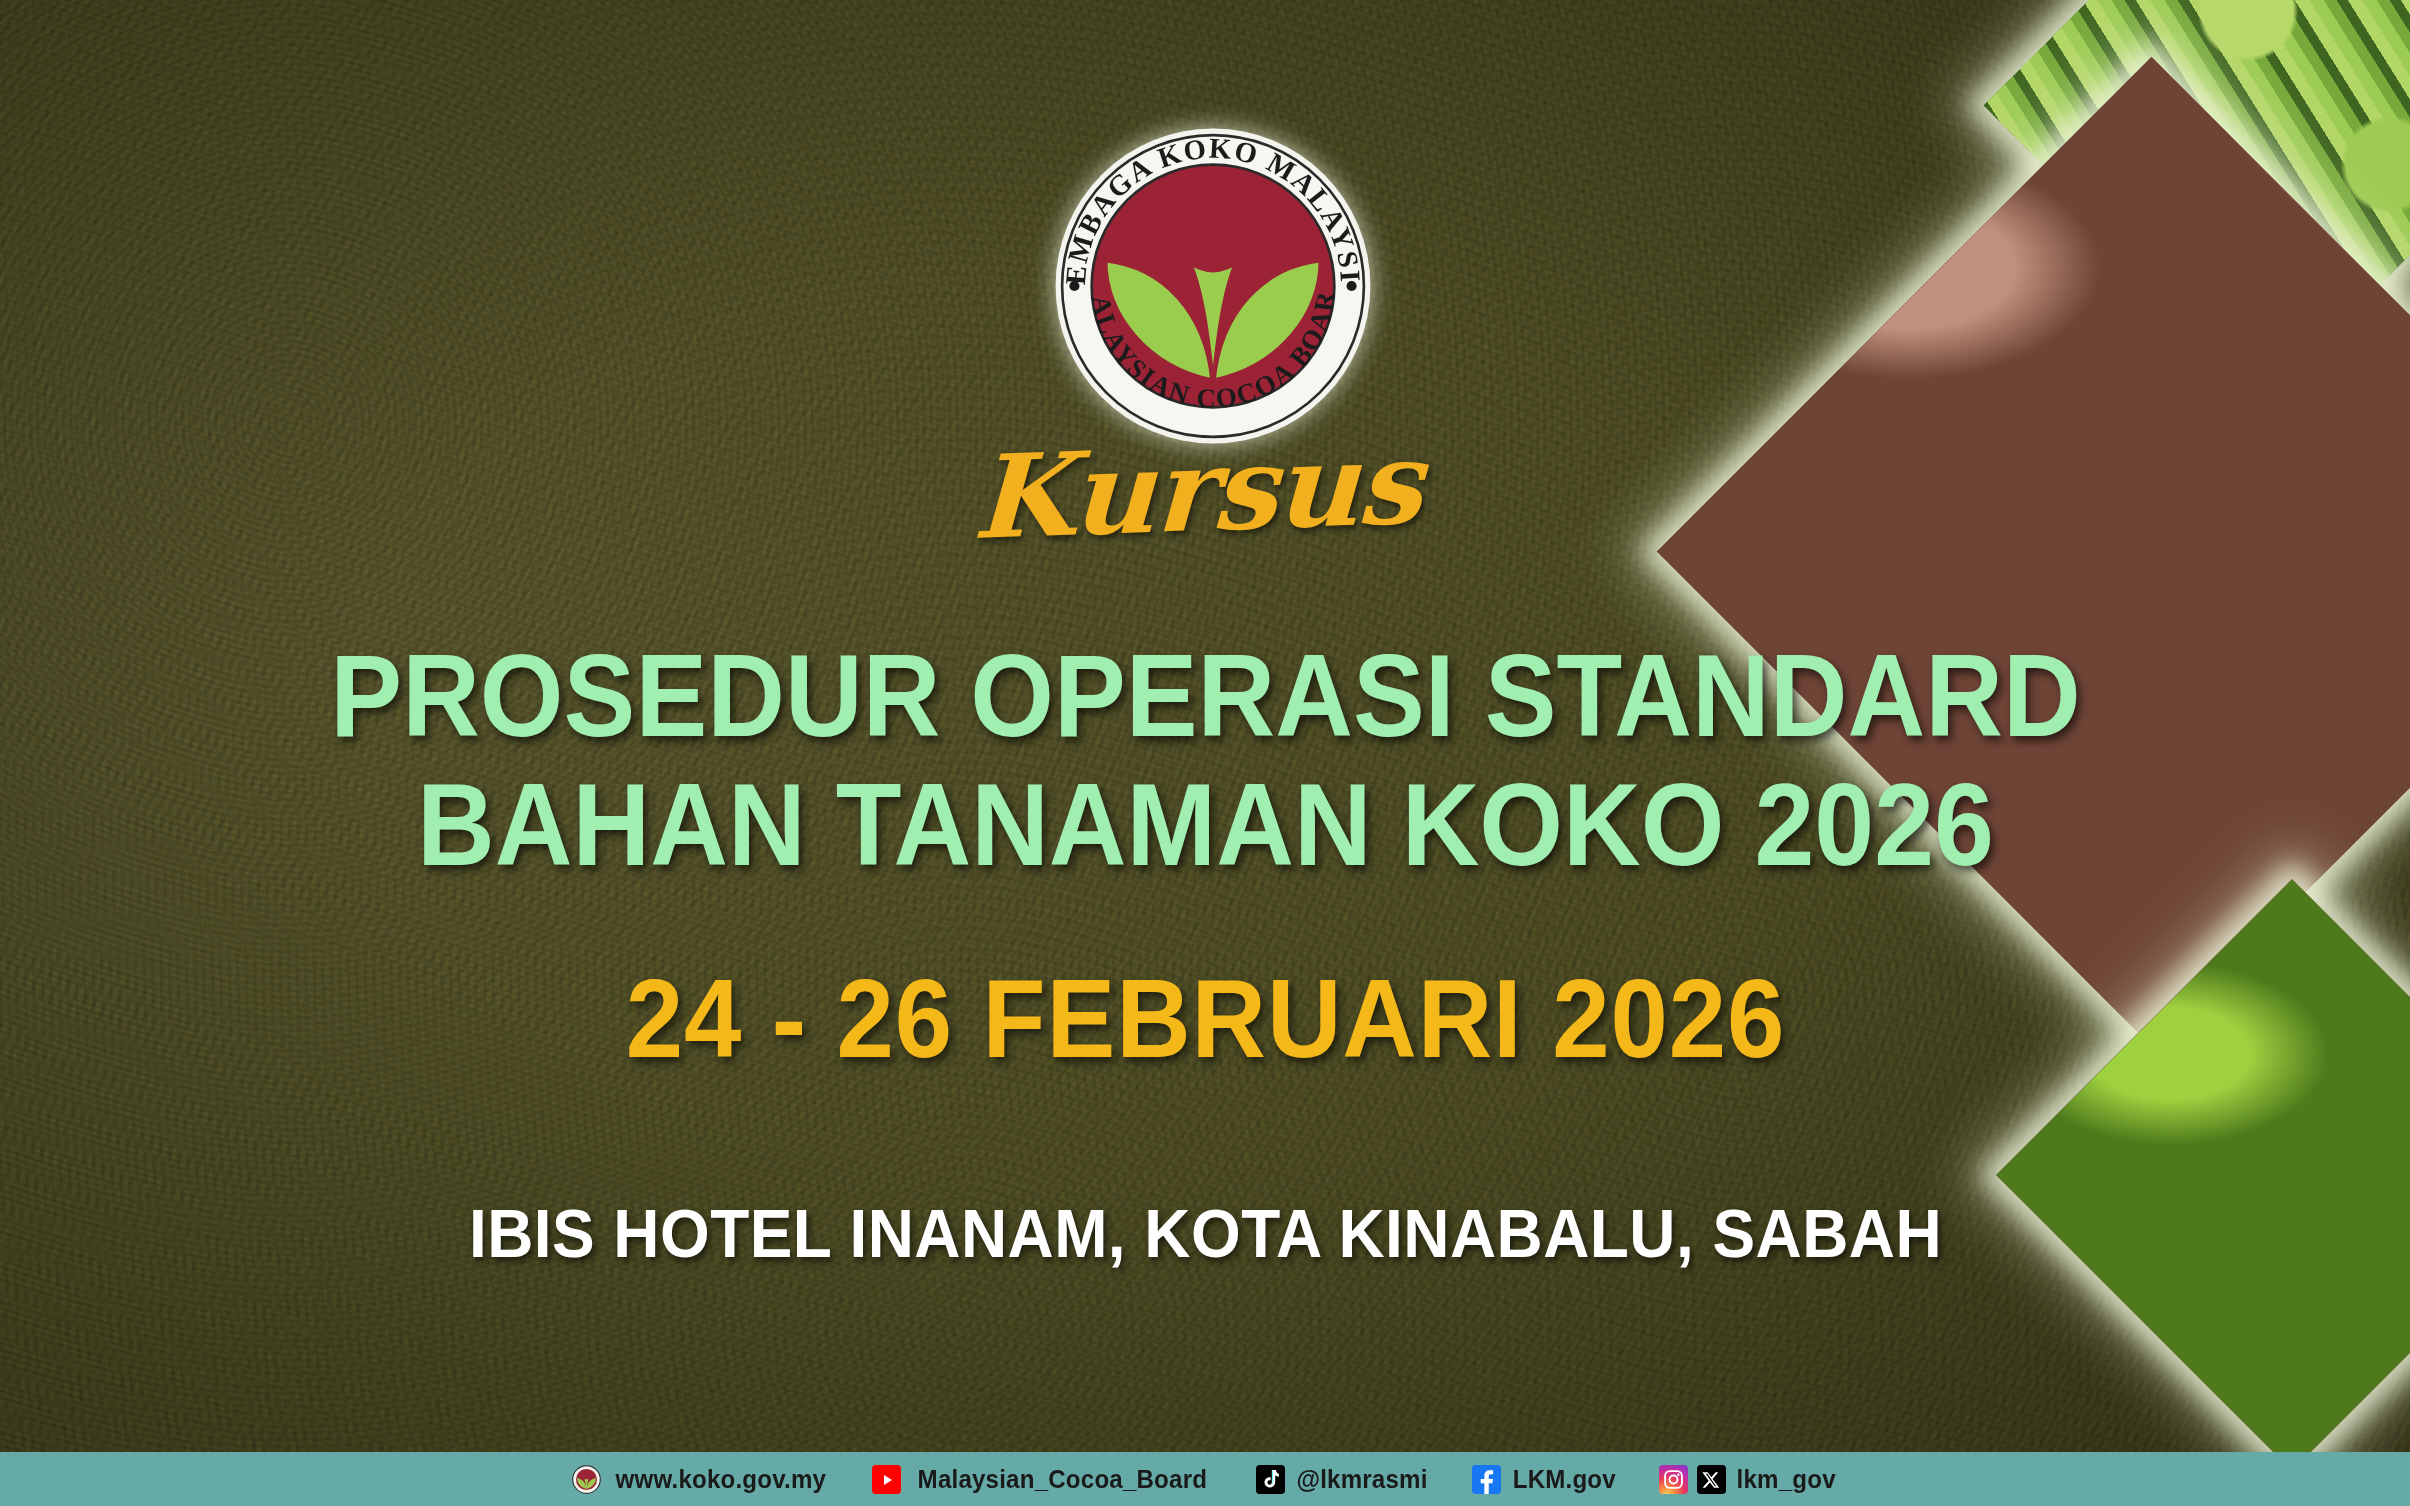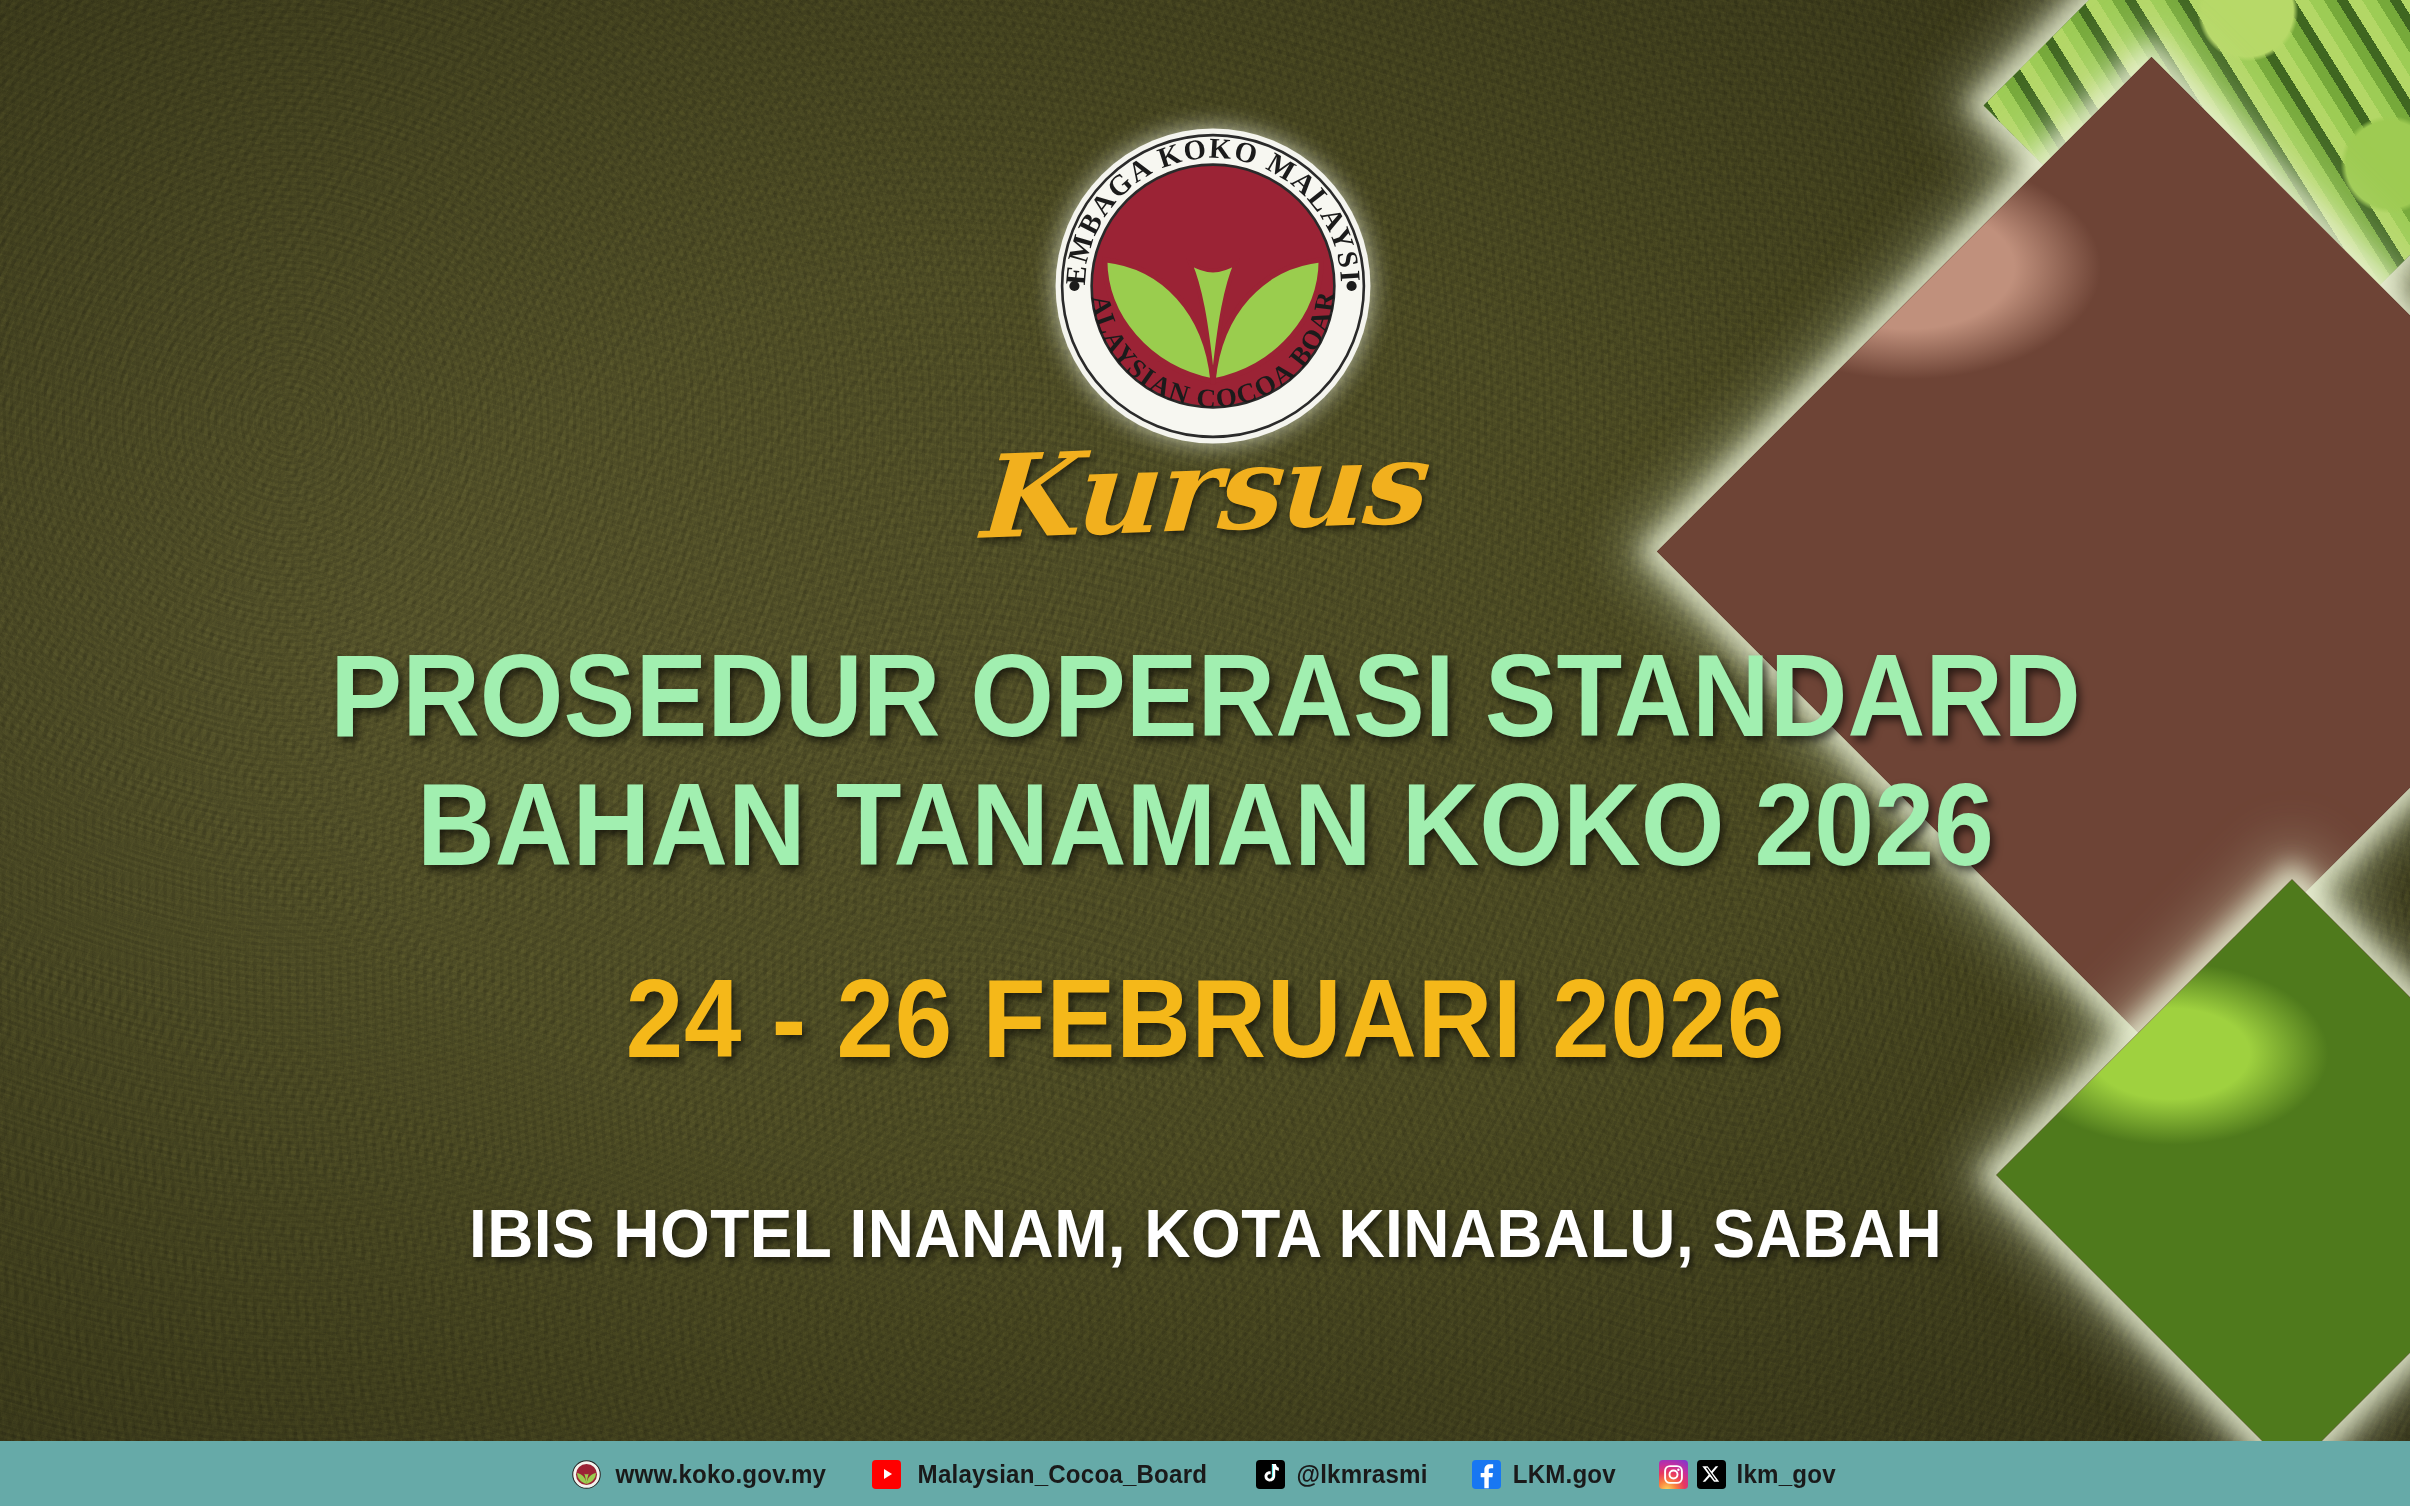--- a/index.html
+++ b/index.html
@@ -193,21 +193,21 @@
     text-shadow: 2.8px 3.8px 7.5px rgba(0,0,0,.60);
     transform: scaleX(.94);
     white-space: nowrap;
   }
 
   
   .footer {
     position: absolute;
     left: 0; right: 0;
     bottom: 0;
-    height: 66px;
+    height: 55px;
     background: #66AAA8;
     display: flex;
     align-items: center;
     justify-content: center;
     gap: 41px;
   }
   .fitem {
     display: flex;
     align-items: center;
     gap: 8.5px;

